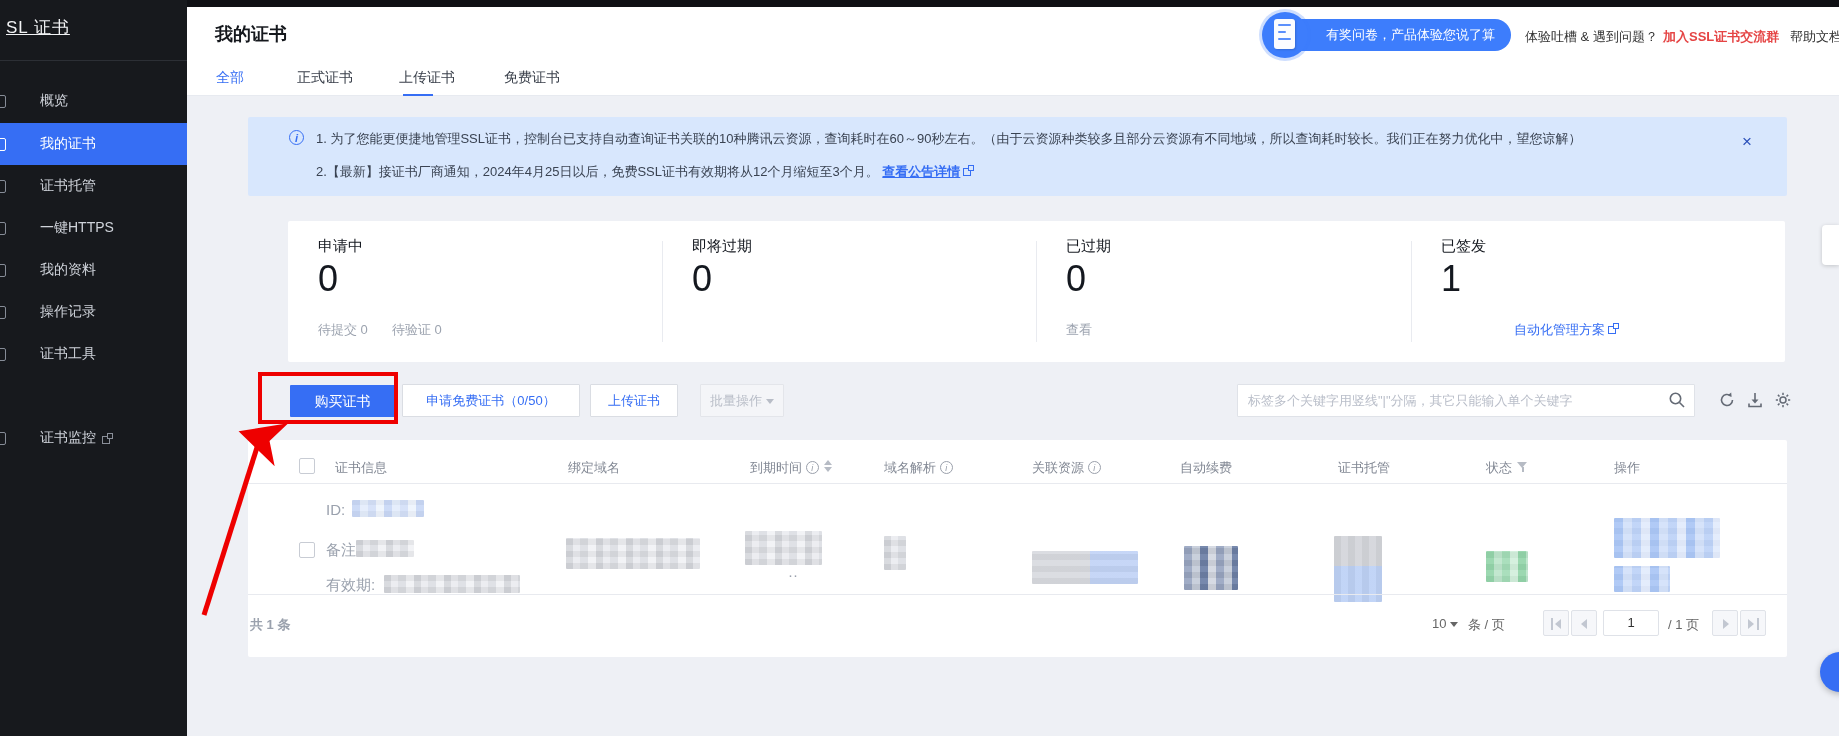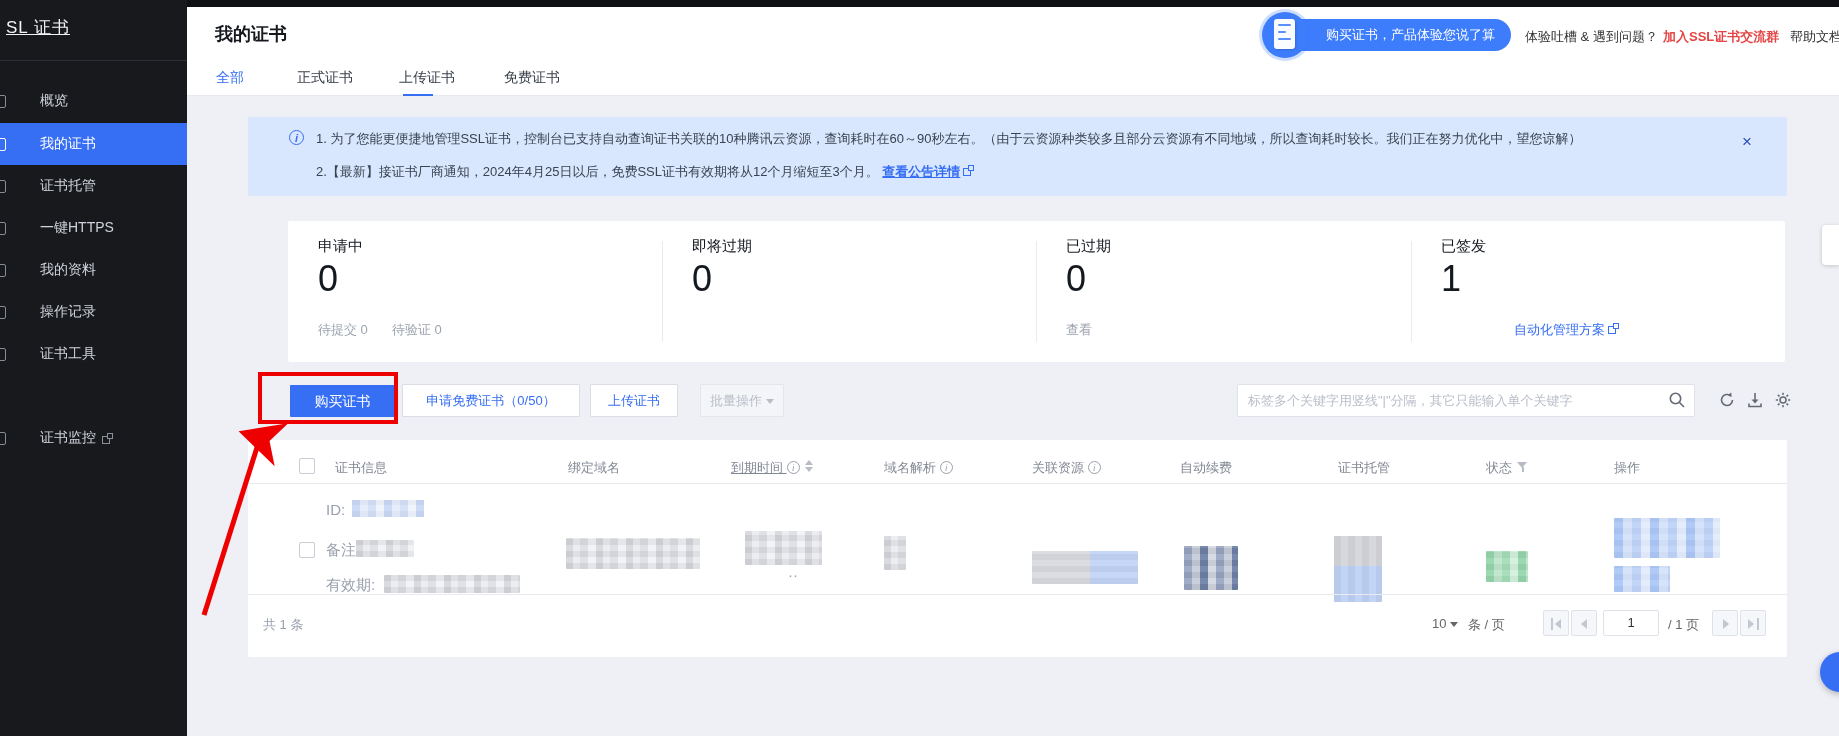--- a/index.html
+++ b/index.html
@@ -143,21 +143,21 @@
         <span class="extlink-ico gray" style="margin-left:6px;">
           <span class="b1"></span>
           <span class="b2"></span>
         </span>
       </div>
   </div>
 
   <div class="abs" id="topbar"></div>
   <div class="abs" id="page-title">我的证书</div>
 
-  <div class="abs" id="survey-pill">购买证书，产品体验您说了算</div>
+  <div class="abs" id="survey-pill">有奖问卷，产品体验您说了算</div>
   <div class="abs" id="survey-ico-wrap">
     <span id="survey-doc">
         <i></i>
         <i class="short"></i>
         <i></i>
       </span>
   </div>
   <div class="abs topbar-txt" style="left:1525px;">体验吐槽 &amp; 遇到问题？</div>
   <div class="abs topbar-txt" style="left:1663px;" id="join-link">加入SSL证书交流群</div>
   <div class="abs topbar-txt" style="left:1790px;" id="help-doc">帮助文档</div>
@@ -235,21 +235,21 @@
           <path d="M9 1.8v2.2M9 14v2.2M1.8 9h2.2M14 9h2.2M3.9 3.9l1.6 1.6M12.5 12.5l1.6 1.6M14.1 3.9l-1.6 1.6M5.5 12.5l-1.6 1.6"></path>
         </g>
       </svg>
   </div>
 
   <div class="abs" id="tablecard"></div>
 
   <div class="abs checkbox" style="left:299px;top:458px;"></div>
   <div class="abs th" style="left:335px;">证书信息</div>
   <div class="abs th" style="left:568px;">绑定域名</div>
-  <div class="abs th" style="left:731px;text-decoration:underline;"><span>到期时间</span> <span class="info-ico">i</span><span class="sort-ico"></span></div>
+  <div class="abs th" style="left:750px;"><span>到期时间</span> <span class="info-ico">i</span><span class="sort-ico"></span></div>
   <div class="abs th" style="left:884px;"><span>域名解析</span> <span class="info-ico">i</span></div>
   <div class="abs th" style="left:1032px;"><span>关联资源</span> <span class="info-ico">i</span></div>
   <div class="abs th" style="left:1180px;">自动续费</div>
   <div class="abs th" style="left:1338px;">证书托管</div>
   <div class="abs th" style="left:1486px;"><span>状态</span><span class="funnel"></span></div>
   <div class="abs th" style="left:1614px;">操作</div>
   <div class="abs" id="header-sep"></div>
 
   <div class="abs checkbox" style="left:299px;top:542px;"></div>
   <div class="abs row-label" style="left:326px;top:501px;">ID:</div>
@@ -264,21 +264,21 @@
   <div class="abs row-label" style="left:788px;top:566px;">··</div>
   <div class="abs mosaic" style="left:884px;top:536px;width:22px;height:34px;"></div>
   <div class="abs mosaic halfblue" style="left:1032px;top:551px;width:106px;height:33px;"></div>
   <div class="abs mosaic dark" style="left:1184px;top:546px;width:54px;height:44px;"></div>
   <div class="abs mosaic mixtop" style="left:1334px;top:536px;width:48px;height:66px;"></div>
   <div class="abs mosaic green" style="left:1486px;top:551px;width:42px;height:31px;"></div>
   <div class="abs mosaic oplink" style="left:1614px;top:518px;width:106px;height:40px;"></div>
   <div class="abs mosaic oplink" style="left:1614px;top:566px;width:56px;height:26px;"></div>
   <div class="abs" id="row-sep"></div>
 
-  <div class="abs pg-txt" style="left:263px;top:616px;">共 1 条</div>
+  <div class="abs pg-txt" style="left:250px;top:616px;font-weight:bold;">共 1 条</div>
   <div class="abs pg-mid" style="left:1432px;top:616px;"><span>10</span><span class="caret" style="border-top-color:#666;"></span></div>
   <div class="abs pg-mid" style="left:1468px;top:616px;cursor:default;">条 / 页</div>
 
   <div class="abs pg-btn" style="left:1543px;">
       <span class="bar" style="left:7px;"></span>
       <span class="tri left" style="left:11px;"></span>
     </div>
   <div class="abs pg-btn" style="left:1571px;">
       <span class="tri left"></span>
     </div>

